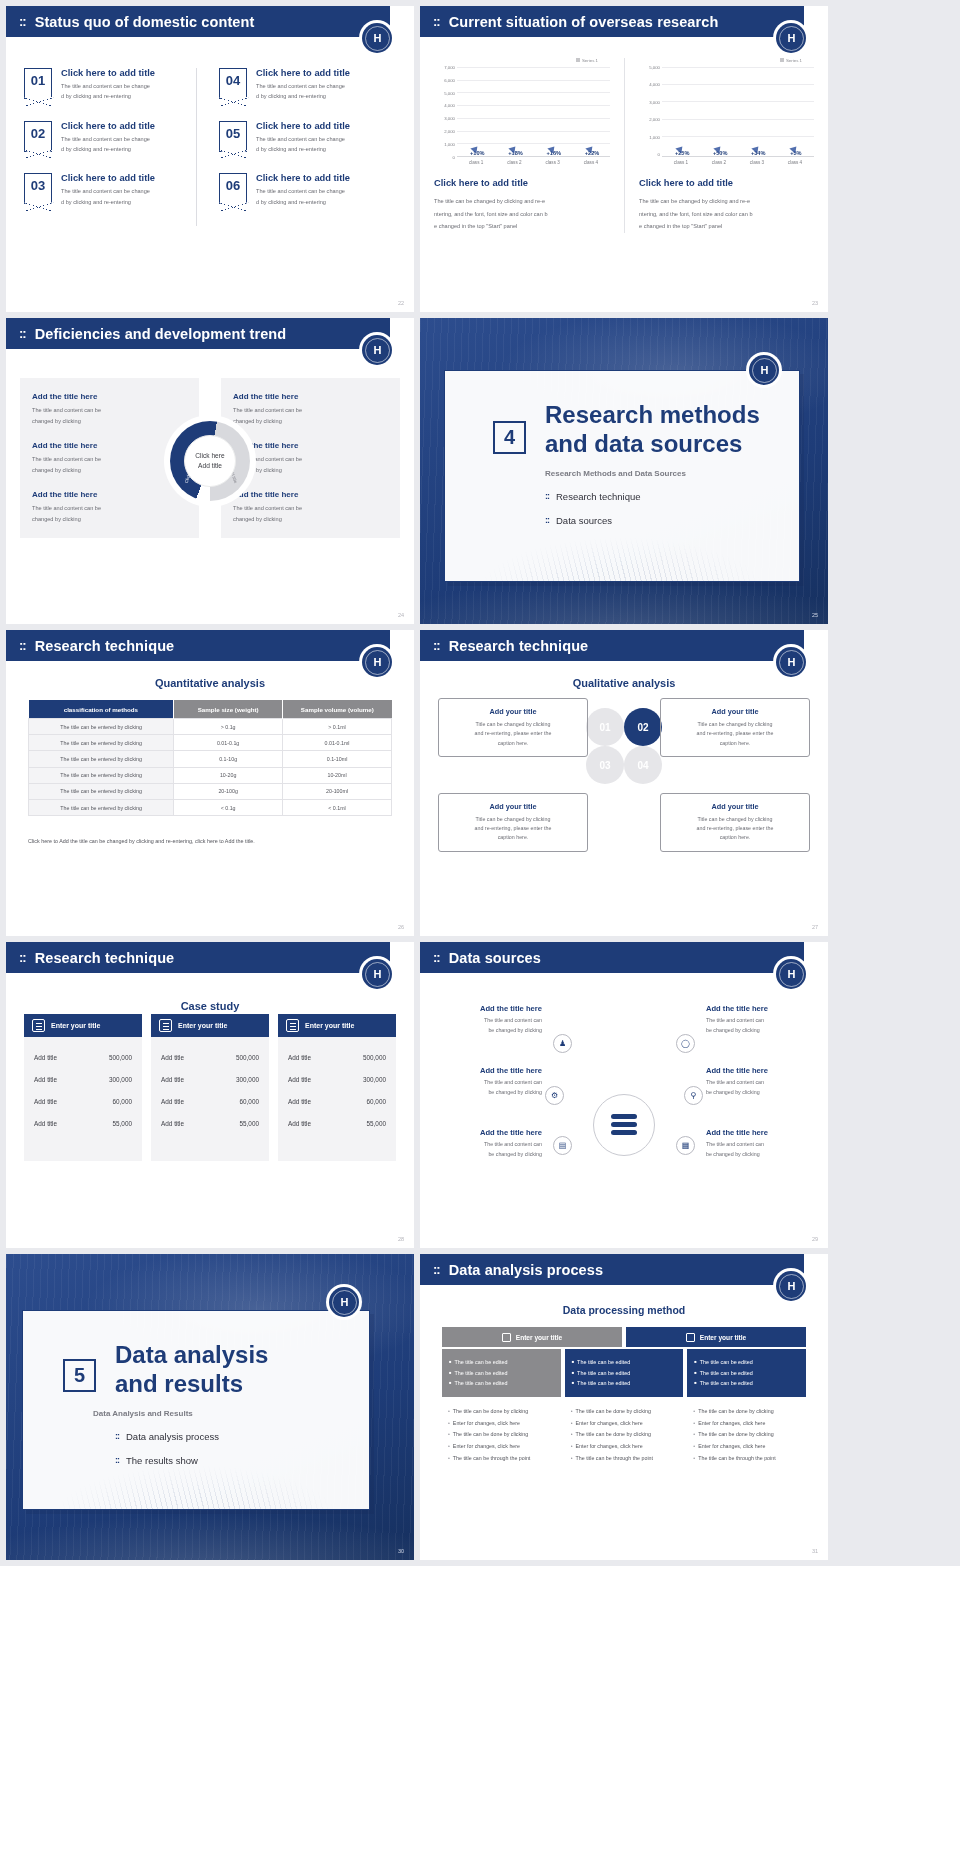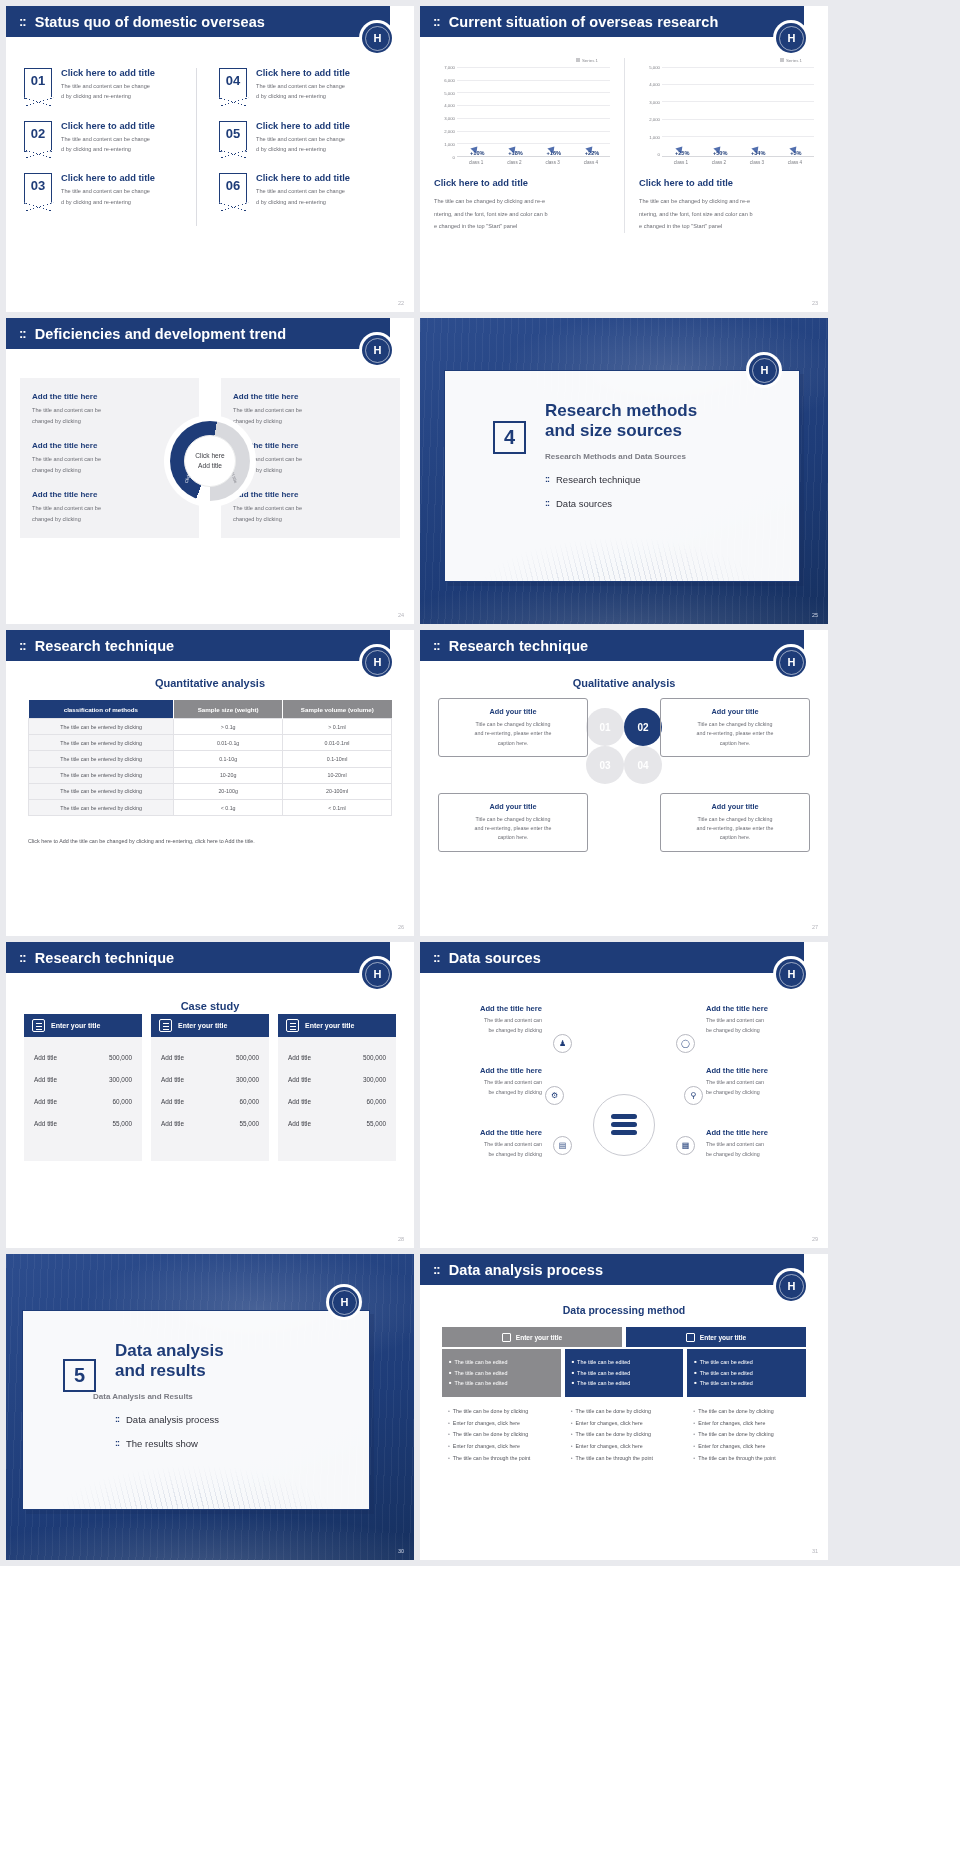--- a/index.html
+++ b/index.html
@@ -179,21 +179,21 @@
       repeating-linear-gradient(76deg, rgba(30,60,120,.1) 0 1px, transparent 1px 5px);
     mask-image: radial-gradient(ellipse 190px 70px at 50% 110%, #000 30%, transparent 75%);
     -webkit-mask-image: radial-gradient(ellipse 190px 70px at 50% 110%, #000 30%, transparent 75%);
   }
   .sec-num {
     position: absolute; left: 48px; top: 50px;
     width: 33px; height: 33px; border: 2px solid #1e3c78;
     display: flex; align-items: center; justify-content: center;
     font-size: 20px; font-weight: bold; color: #1e3c78;
   }
-  .sec-ttl { margin-left: 48px; font-size: 17px; font-weight: bold; color: #1e3c78; line-height: 1.2; }
+  .sec-ttl { margin-left: 48px; font-size: 24px; font-weight: bold; color: #1e3c78; line-height: 1.2; }
   .sec-sub { margin-left: 48px; margin-top: 10px; font-size: 8px; font-weight: bold; color: #7b7c84; }
   .sec-li { margin-left: 48px; margin-top: 13px; font-size: 9.5px; color: #30313a; display: flex; align-items: center; }
   .sec-li b { color: #1e3c78; font-size: 9px; margin-right: 7px; letter-spacing: -1px; }
   
   .ctr-ttl { position: absolute; top: 47px; width: 408px; text-align: center; font-size: 11px; font-weight: bold; color: #1e3c78; }
   .qtable { position: absolute; top: 70px; left: 22px; width: 364px; border-collapse: collapse; }
   .qtable th { font-size: 6.2px; font-weight: bold; color: #fff; padding: 5.5px 0; text-align: center; }
   .qtable th.c0 { background: #1e3c78; }
   .qtable th.cx { background: #8a8a8d; border-left: 1px solid #fff; }
   .qtable td { font-size: 5.3px; color: #55565d; padding: 4.6px 0; text-align: center; border: .6px solid #e2e2e6; }
@@ -260,21 +260,21 @@
   .dp-f li::before { content: "\2022"; margin-right: 3px; color: #9a9ba2; }
 </style>
 </head>
 <body>
 
 <div class="deck">
 
   <div class="slide">
     <div class="hdr">
       <span class="dots">::</span>
-      <span class="ttl">Status quo of domestic overseas</span>
+      <span class="ttl">Status quo of domestic content</span>
       <div class="hdr-notch"></div>
     </div>
     <div class="logo">
       <div class="ring">
           <span class="mk">H</span>
         </div>
     </div>
     <div class="s1-wrap">
       <div class="s1-col">
         <div class="s1-item">
@@ -520,21 +520,21 @@
     </div>
     <div class="pg">24</div>
   </div>
 
   <div class="slide">
     <div class="sec"></div>
     <div class="sec-card">
       <div class="wave"></div>
       <div class="sec-num">4</div>
       <div class="sec-ttl">
-        <span>Research methods</span><br><span>and size sources</span>
+        <span>Research methods</span><br><span>and data sources</span>
       </div>
       <div class="sec-sub">Research Methods and Data Sources</div>
       <div class="sec-li">
           <b>::</b>
           <span>Research technique</span>
         </div>
       <div class="sec-li">
           <b>::</b>
           <span>Data sources</span>
         </div>

